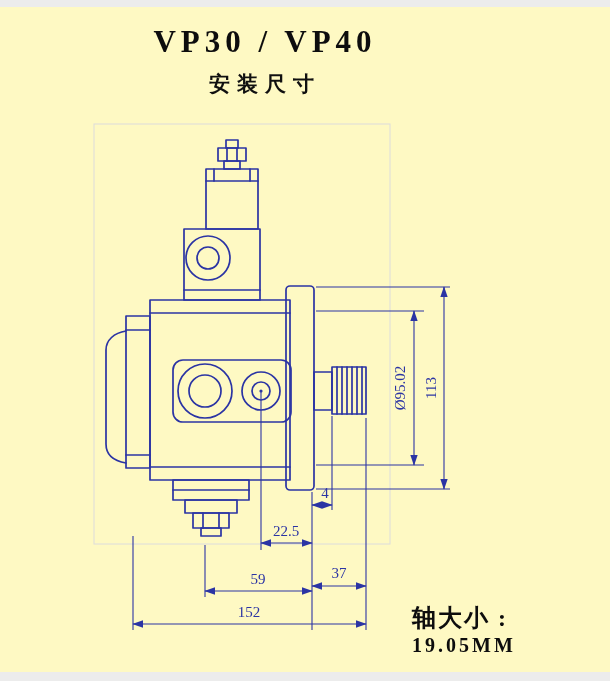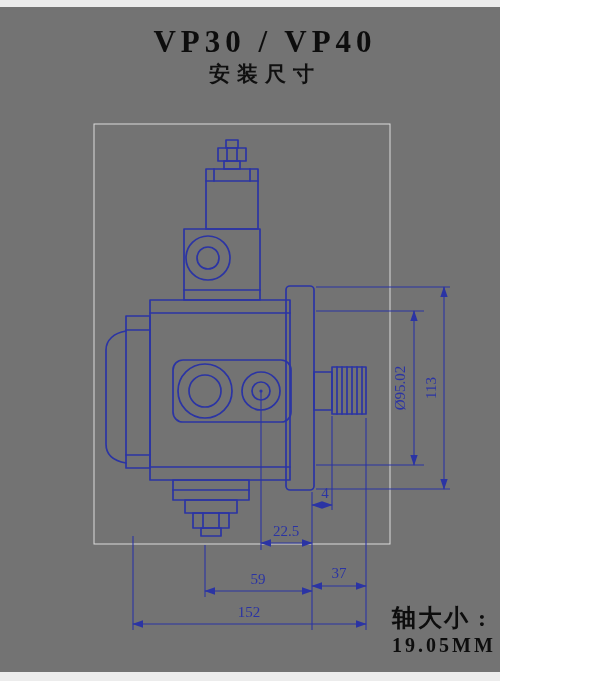--- a/index.html
+++ b/index.html
@@ -1,32 +1,32 @@
 <!DOCTYPE html>
 <html style="--line: #2b34a4;"><head>
 <meta charset="utf-8">
 <style>
   html,body { margin:0; padding:0; background:#ffffff; }
   .canvas {
-    position:relative; width:500px; height:681px; background:#737373;
+    position:relative; width:610px; height:681px; background:#fef9c3;
     overflow:hidden; font-family:"Liberation Serif","DejaVu Serif",serif;
   }
   .edge-bar { position:absolute; left:0; width:610px; background:#ececec; }
   .edge-bar.top { top:0; height:7px; }
   .edge-bar.bottom { bottom:0; height:9px; }
   .header { position:absolute; left:0; top:0; width:530px; text-align:center; }
   .title {
     margin-top:24px; font-size:31px; font-weight:700; letter-spacing:5px;
     color:#0d0d0d; font-family:"Liberation Serif","DejaVu Serif",serif;
   }
   .subtitle {
-    font-size:21px; font-weight:700; letter-spacing:7px;
+    margin-top:10px; font-size:21px; font-weight:700; letter-spacing:7px;
     color:#101010;
   }
-  .footer { position:absolute; left:392px; top:602px; color:#0d0d0d; }
+  .footer { position:absolute; left:412px; top:602px; color:#0d0d0d; }
   .shaft-label { font-size:24px; font-weight:700; letter-spacing:2px; }
   .shaft-value { margin-top:0; font-size:20px; font-weight:700; letter-spacing:3px;
     font-family:"Liberation Serif","DejaVu Serif",serif; }
   svg.drawing { position:absolute; left:0; top:0; }
   .frame { fill:none; stroke:#dcdcdc; stroke-width:1; }
   .ol { fill:none; stroke:var(--line,#2b34a4); stroke-width:1.7;
         stroke-linejoin:round; stroke-linecap:round; }
   .dl { fill:none; stroke:var(--line,#2b34a4); stroke-width:1.1; }
   .dot { fill:var(--line,#2b34a4); stroke:none; }
   .arr { fill:var(--line,#2b34a4); stroke:none; }

